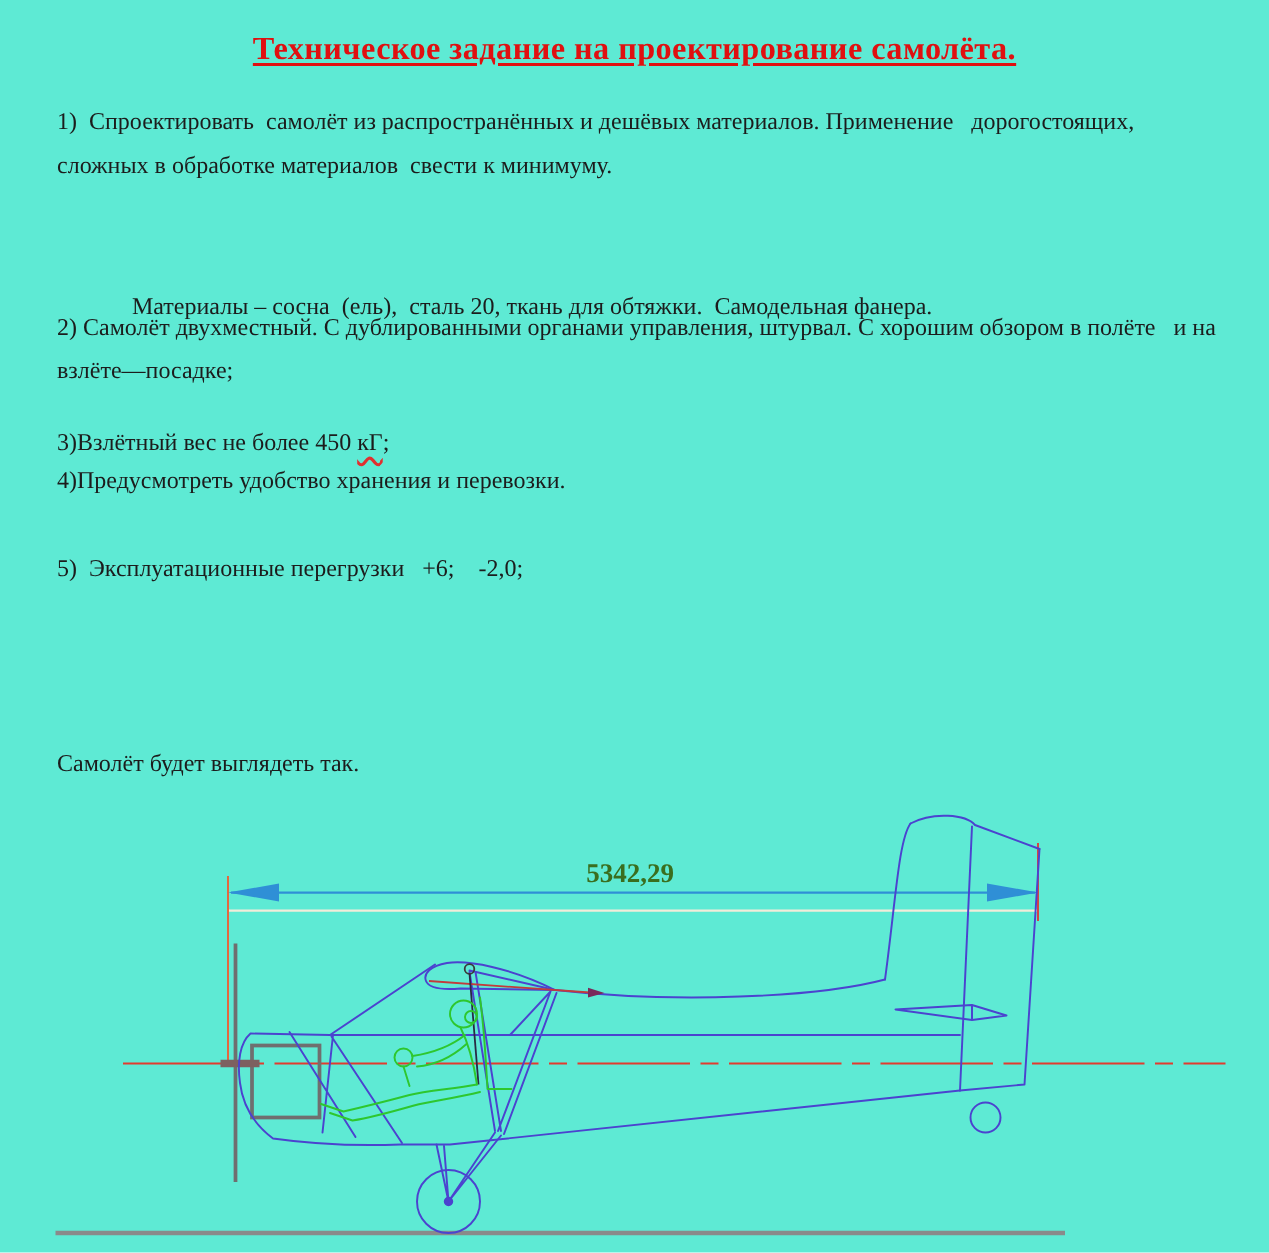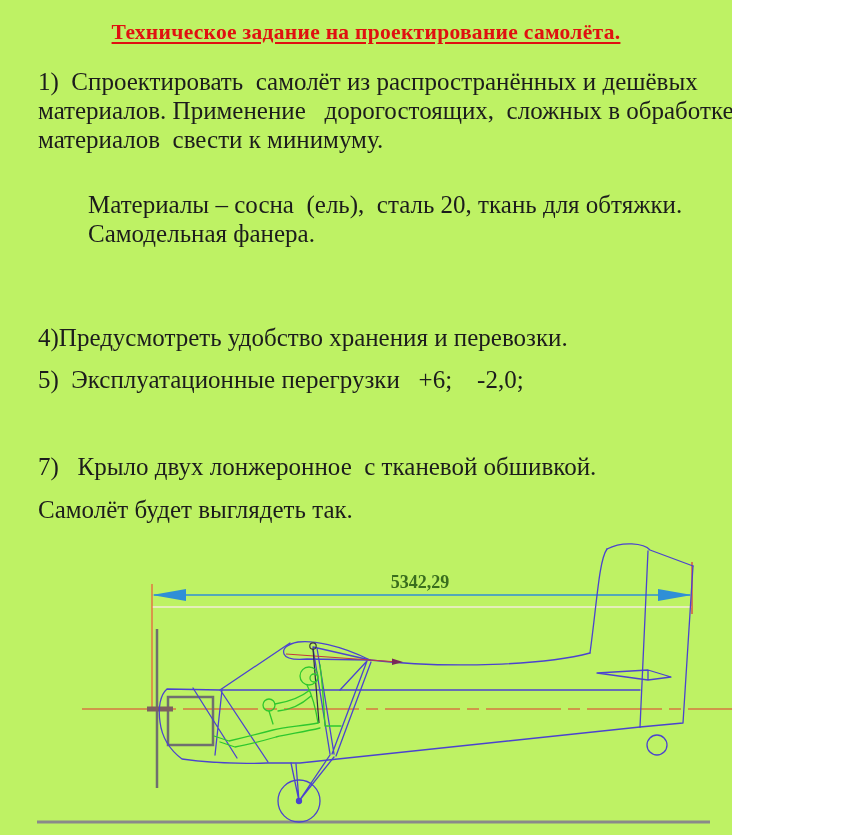--- a/index.html
+++ b/index.html
@@ -1,36 +1,36 @@
 <!DOCTYPE html>
 <html><head>
 <meta charset="utf-8">
 <style>
   html,body{margin:0;padding:0;background:#ffffff;}
   .page{
     position:relative;
-    width:732px;height:835px;
-    background:#bef264;
+    width:846px;height:835px;
+    background:#5eead4;
     font-family:"Liberation Serif","DejaVu Serif",serif;
     color:#1c1c1c;
     overflow:hidden;
   }
   .title{
     position:absolute;top:20px;left:0;width:100%;
     text-align:center;
     font-size:21.5px;font-weight:bold;letter-spacing:.3px;
     color:#e01010;
     text-decoration:underline;
     text-decoration-color:#e01010;
     text-underline-offset:3px;
     margin:0;
   }
   .para{
     position:absolute;left:38px;width:786px;
-    font-size:25px;line-height:29px;
+    font-size:16px;line-height:29px;
     white-space:pre-wrap;
     margin:0;
   }
   .para.indent{left:88px;width:740px;margin-top:28px;}
   .misspelled{
     text-decoration:underline;
     text-decoration-style:wavy;
     text-decoration-color:#e03030;
     text-decoration-thickness:1.5px;
     text-underline-offset:4px;
@@ -40,23 +40,24 @@
 </style>
 </head>
 <body>
 
 <div class="page">
 
   <h1 class="title">Техническое  задание на проектирование   самолёта.</h1>
 
   <p class="para" style="top:67px">1)  Спроектировать  самолёт из распространённых и дешёвых материалов. Применение   дорогостоящих,  сложных в обработке материалов  свести к минимуму.</p>
   <p class="para indent" style="top:162px">Материалы – сосна  (ель),  сталь 20, ткань для обтяжки.  Самодельная фанера.</p>
-  <p class="para" style="top:323px">4)Предусмотреть удобство хранения и перевозки.</p>
+  <p class="para" style="top:204px">2) Самолёт двухместный. С дублированными органами управления, штурвал. С хорошим обзором в полёте   и на взлёте—посадке;</p>
+  <p class="para" style="top:281px"><span>3)Взлётный вес не более 450 </span><span class="misspelled">кГ</span><span>;</span></p>
+  <p class="para" style="top:306px">4)Предусмотреть удобство хранения и перевозки.</p>
   <p class="para" style="top:365px">5)  Эксплуатационные перегрузки   +6;    -2,0;</p>
-  <p class="para" style="top:452px">7)   Крыло двух лонжеронное  с тканевой обшивкой.</p>
   <p class="para" style="top:495px">Самолёт будет выглядеть так.</p>
 
   <figure class="drawing">
     <svg viewBox="0 0 846 305" width="846" height="305" xmlns="http://www.w3.org/2000/svg">
 
       <line x1="82" y1="179" x2="817" y2="179" stroke="#e23b2e" stroke-width="1.2" stroke-dasharray="75 7 12 7"></line>
 
       <line x1="37" y1="292" x2="710" y2="292" stroke="#8a8a8a" stroke-width="3"></line>
 
       <g>

